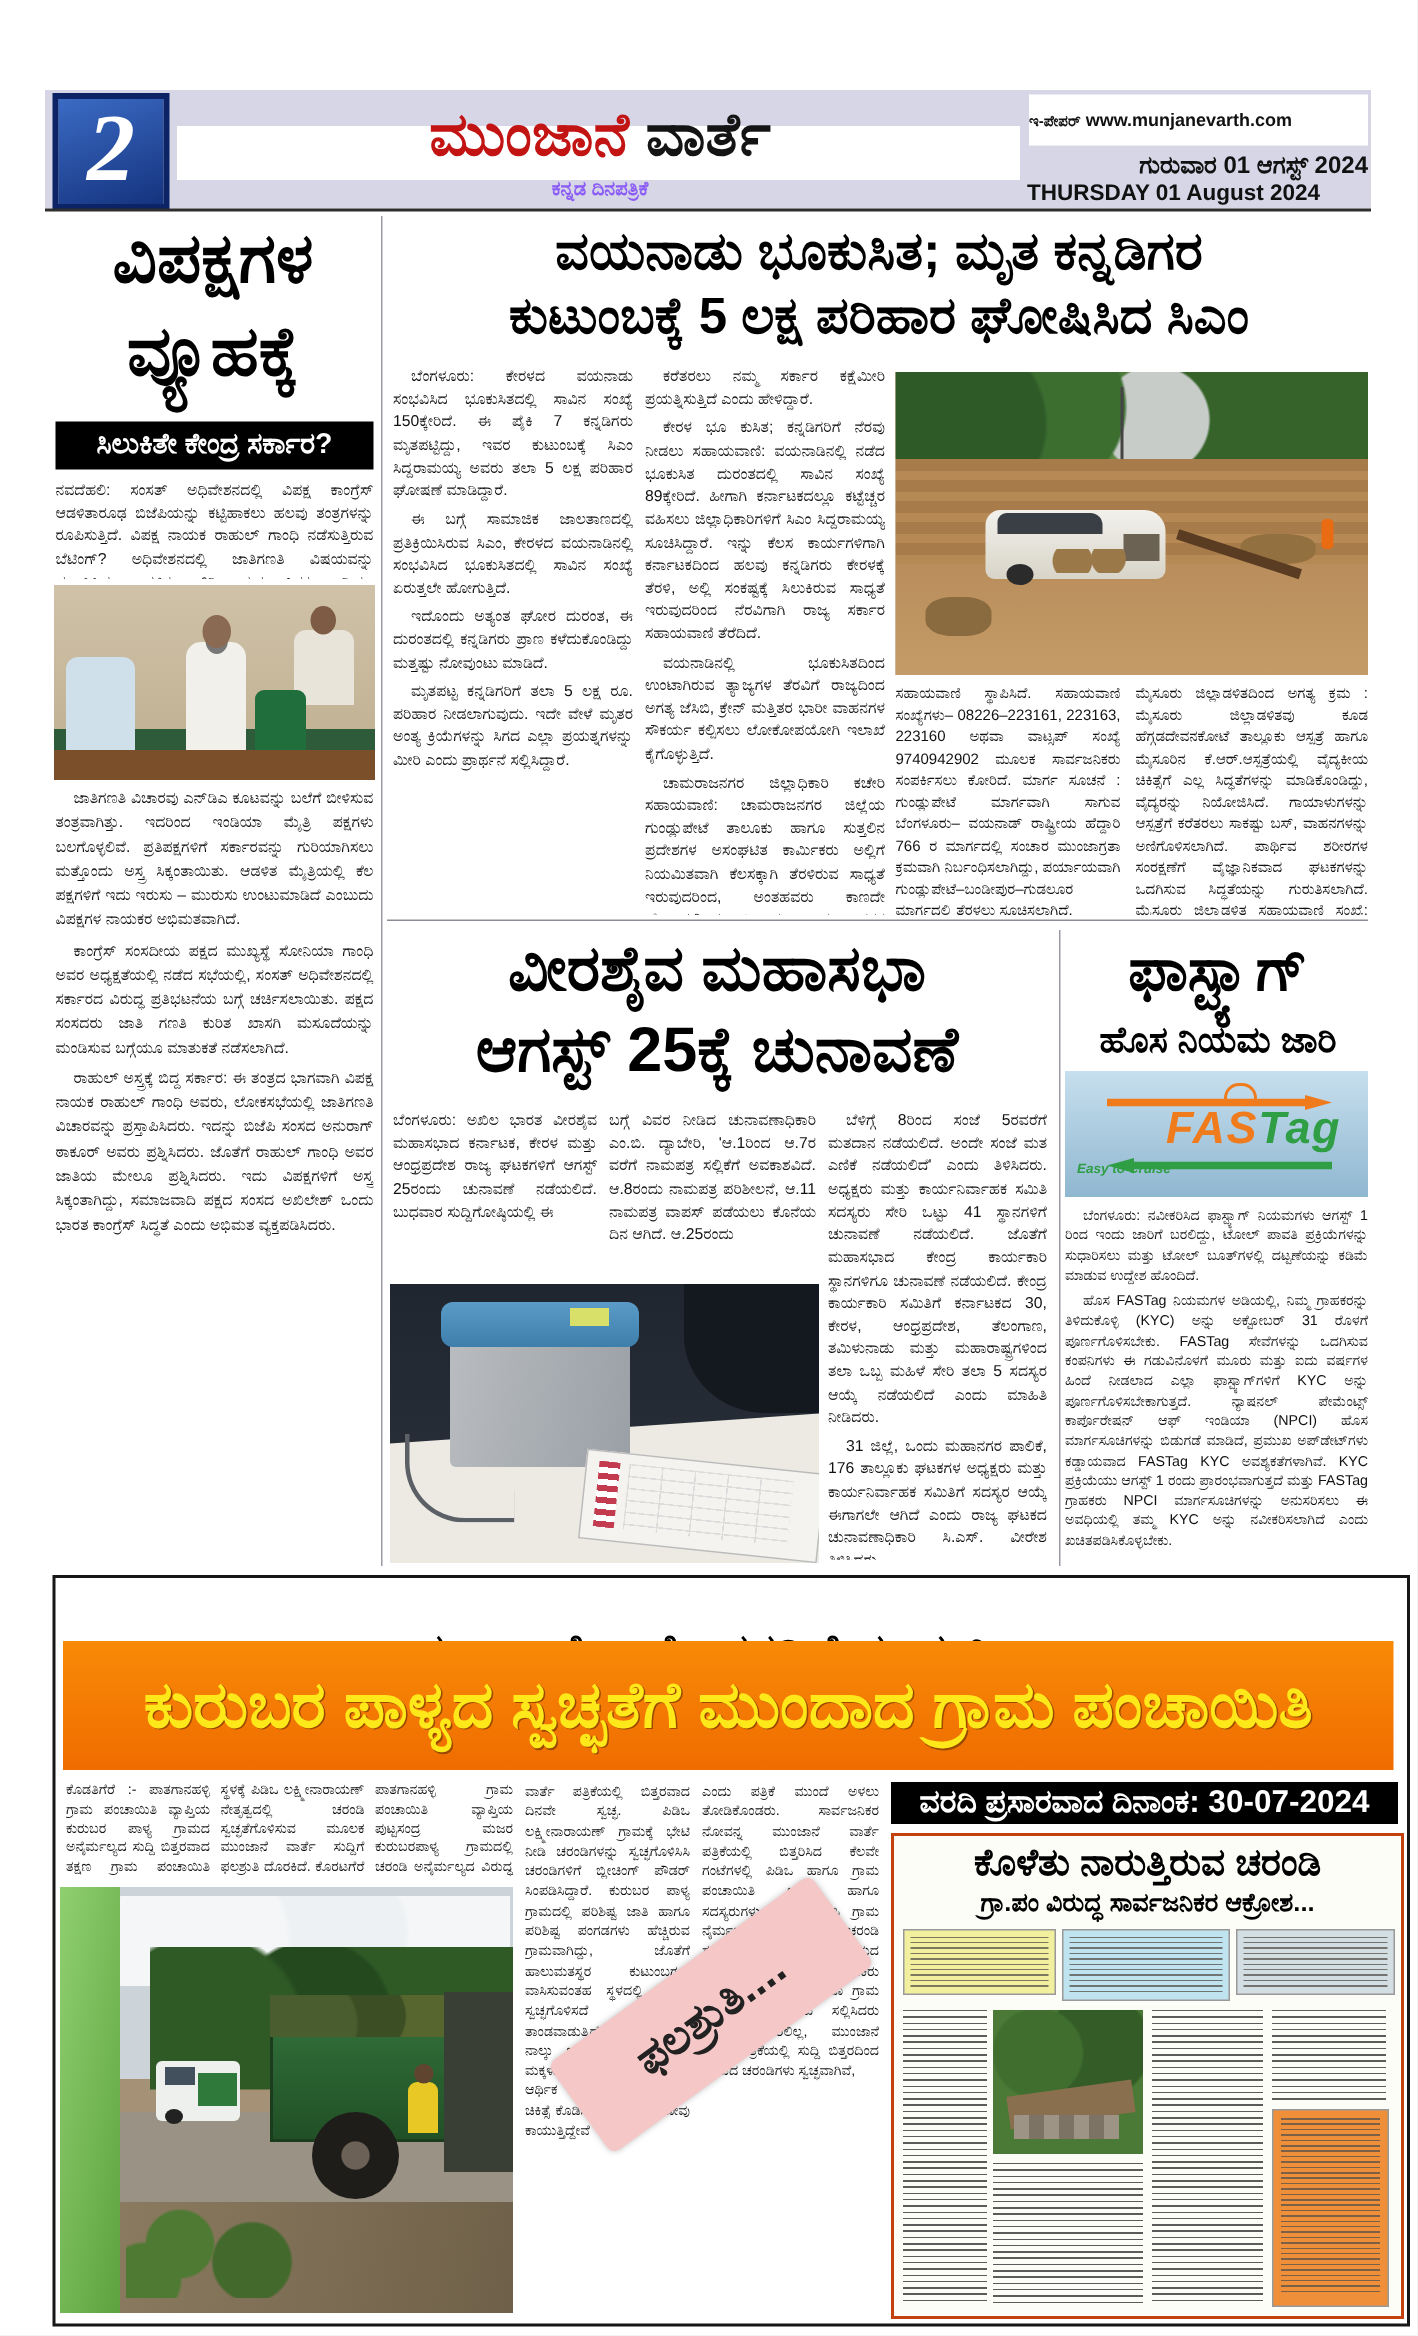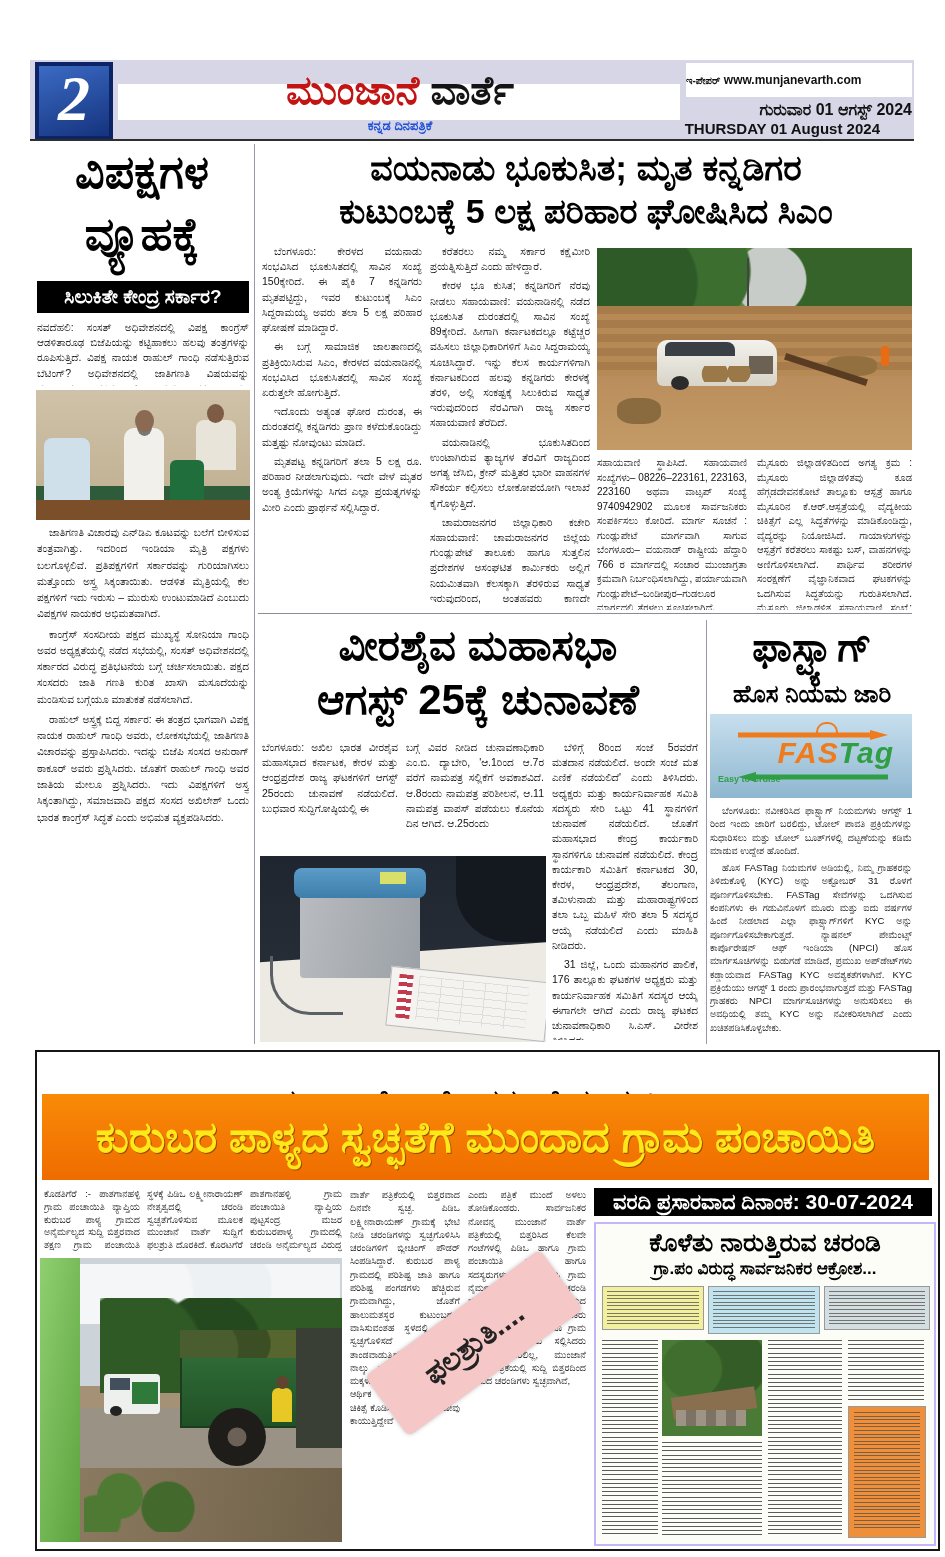--- a/index.html
+++ b/index.html
@@ -27,21 +27,21 @@
   .epaper-box{background:#fff;font-weight:bold;font-size:12px;line-height:34px;}
   .hdr-date{text-align:right;font-weight:bold;}
   .kicker{background:#000;color:#fff;text-align:center;font-weight:bold;}
   .blackbox{background:#000;color:#fff;text-align:center;font-weight:bold;}
   .orange-banner{background:linear-gradient(#f98a07,#ef6c00);text-align:center;}
   .orange-banner span{color:#ffe81a;font-weight:bold;font-size:43px;line-height:86px;
                       text-shadow:1px 1px 0 #9a4a00;}
   .stamp{background:#f6c7c7;border-radius:6px;transform:rotate(-36deg);
          font-family:"Liberation Serif",serif;font-weight:bold;font-size:30px;
          text-align:center;color:#222;box-shadow:0 0 4px rgba(0,0,0,.25);}
-  .clipping{border:2px solid #c4b5fd;background:#fdfdf8;}
+  .clipping{border:2px solid #c2410c;background:#fdfdf8;}
   .qbox{border:1px solid #999;}
   
   .ft-bg{background:linear-gradient(#c7dfee,#8fb7d0);}
   .ft-text{font-style:italic;font-weight:bold;font-size:30px;letter-spacing:1px;}
   .ft-orange{color:#f07b1d;}
   .ft-green{color:#2f9e44;}
   .arrow-r{background:#f07b1d;clip-path:polygon(0 25%,88% 25%,88% 0,100% 50%,88% 100%,88% 75%,0 75%);}
   .arrow-l{background:#2f9e44;clip-path:polygon(100% 25%,12% 25%,12% 0,0 50%,12% 100%,12% 75%,100% 75%);}
 </style>
 </head>
@@ -51,21 +51,21 @@
 
   <div class="abs band" style="left:30px;top:60px;width:884px;height:79px;"></div>
   <div class="abs masthead-strip" style="left:118px;top:84px;width:562px;height:36px;"></div>
   <div class="abs pagenum" style="left:35px;top:62px;width:70px;height:70px;">2</div>
 
   <div class="abs masthead kn" style="left:150px;top:66px;width:500px;">
     <div style="font-size:40px;line-height:48px;">
       <span class="red">ಮುಂಜಾನೆ</span>
       <span class="blk">ವಾರ್ತೆ</span>
     </div>
-    <div style="font-size:13px;color:#1d4ed8;margin-top:4px;">ಕನ್ನಡ ದಿನಪತ್ರಿಕೆ</div>
+    <div style="font-size:13px;color:#8b5cf6;margin-top:4px;">ಕನ್ನಡ ದಿನಪತ್ರಿಕೆ</div>
   </div>
 
   <div class="abs epaper-box" style="left:686px;top:63px;width:226px;height:34px;">
     <span style="font-size:10px;">ಇ-ಪೇಪರ್</span>
     <span>www.munjanevarth.com</span>
   </div>
   <div class="abs hdr-date kn" style="left:640px;top:101px;width:272px;font-size:16px;">ಗುರುವಾರ 01 ಆಗಸ್ಟ್ 2024</div>
   <div class="abs hdr-date" style="left:608px;top:120px;width:272px;font-size:15px;">THURSDAY 01 August 2024</div>
   <div class="abs" style="left:30px;top:139px;width:884px;height:2px;background:#2e2e2e;"></div>
 
@@ -159,21 +159,21 @@
   <div class="abs headline kn" style="left:712px;top:624px;width:200px;font-size:40px;">ಫಾಸ್ಟ್ಯಾಗ್</div>
   <div class="abs headline kn" style="left:712px;top:680px;width:200px;font-size:24px;">ಹೊಸ ನಿಯಮ ಜಾರಿ</div>
 
   <div class="photo ft-bg" style="left:710px;top:714px;width:202px;height:84px;">
     <div class="abs arrow-r" style="left:28px;top:16px;width:150px;height:10px;"></div>
     <div class="abs ft-text" style="left:34px;top:22px;width:150px;text-align:right;">
       <span class="ft-orange">FAS</span><span class="ft-green">Tag</span>
     </div>
     <div class="abs" style="left:106px;top:8px;width:18px;height:10px;border:2px solid #f07b1d;border-bottom:none;border-radius:10px 10px 0 0;"></div>
     <div class="abs arrow-l" style="left:28px;top:58px;width:150px;height:10px;"></div>
-    <div class="abs ft-green" style="left:8px;top:60px;font-size:9px;font-weight:bold;">Easy to Cruise</div>
+    <div class="abs ft-green" style="left:8px;top:60px;font-size:9px;font-style:italic;font-weight:bold;">Easy to Cruise</div>
   </div>
 
   <div class="abs body-text kn" style="left:710px;top:804px;width:202px;height:238px;font-size:9.5px;line-height:1.4;">
     <p>ಬೆಂಗಳೂರು: ನವೀಕರಿಸಿದ ಫಾಸ್ಟ್ಯಾಗ್ ನಿಯಮಗಳು ಆಗಸ್ಟ್ 1 ರಿಂದ ಇಂದು ಜಾರಿಗೆ ಬರಲಿದ್ದು, ಟೋಲ್ ಪಾವತಿ ಪ್ರಕ್ರಿಯೆಗಳನ್ನು ಸುಧಾರಿಸಲು ಮತ್ತು ಟೋಲ್ ಬೂತ್‌ಗಳಲ್ಲಿ ದಟ್ಟಣೆಯನ್ನು ಕಡಿಮೆ ಮಾಡುವ ಉದ್ದೇಶ ಹೊಂದಿದೆ.</p>
     <p>ಹೊಸ FASTag ನಿಯಮಗಳ ಅಡಿಯಲ್ಲಿ, ನಿಮ್ಮ ಗ್ರಾಹಕರನ್ನು ತಿಳಿದುಕೊಳ್ಳಿ (KYC) ಅನ್ನು ಅಕ್ಟೋಬರ್ 31 ರೊಳಗೆ ಪೂರ್ಣಗೊಳಿಸಬೇಕು. FASTag ಸೇವೆಗಳನ್ನು ಒದಗಿಸುವ ಕಂಪನಿಗಳು ಈ ಗಡುವಿನೊಳಗೆ ಮೂರು ಮತ್ತು ಐದು ವರ್ಷಗಳ ಹಿಂದೆ ನೀಡಲಾದ ಎಲ್ಲಾ ಫಾಸ್ಟ್ಯಾಗ್‌ಗಳಿಗೆ KYC ಅನ್ನು ಪೂರ್ಣಗೊಳಿಸಬೇಕಾಗುತ್ತದೆ. ನ್ಯಾಷನಲ್ ಪೇಮೆಂಟ್ಸ್ ಕಾರ್ಪೊರೇಷನ್ ಆಫ್ ಇಂಡಿಯಾ (NPCI) ಹೊಸ ಮಾರ್ಗಸೂಚಿಗಳನ್ನು ಬಿಡುಗಡೆ ಮಾಡಿದೆ, ಪ್ರಮುಖ ಅಪ್‌ಡೇಟ್‌ಗಳು ಕಡ್ಡಾಯವಾದ FASTag KYC ಅವಶ್ಯಕತೆಗಳಾಗಿವೆ. KYC ಪ್ರಕ್ರಿಯೆಯು ಆಗಸ್ಟ್ 1 ರಂದು ಪ್ರಾರಂಭವಾಗುತ್ತದೆ ಮತ್ತು FASTag ಗ್ರಾಹಕರು NPCI ಮಾರ್ಗಸೂಚಿಗಳನ್ನು ಅನುಸರಿಸಲು ಈ ಅವಧಿಯಲ್ಲಿ ತಮ್ಮ KYC ಅನ್ನು ನವೀಕರಿಸಲಾಗಿದೆ ಎಂದು ಖಚಿತಪಡಿಸಿಕೊಳ್ಳಬೇಕು.</p>
   </div>
 
   <div class="abs" style="left:35px;top:1050px;width:901px;height:497px;border:2px solid #161616;background:#fff;"></div>
 
   <div class="abs headline kn" style="left:40px;top:1053px;width:893px;font-size:34px;margin-top:30px;">ಮುಂಜಾನೆ ವಾರ್ತೆ ವರದಿಗೆ ಫಲಶ್ರುತಿ....</div>

